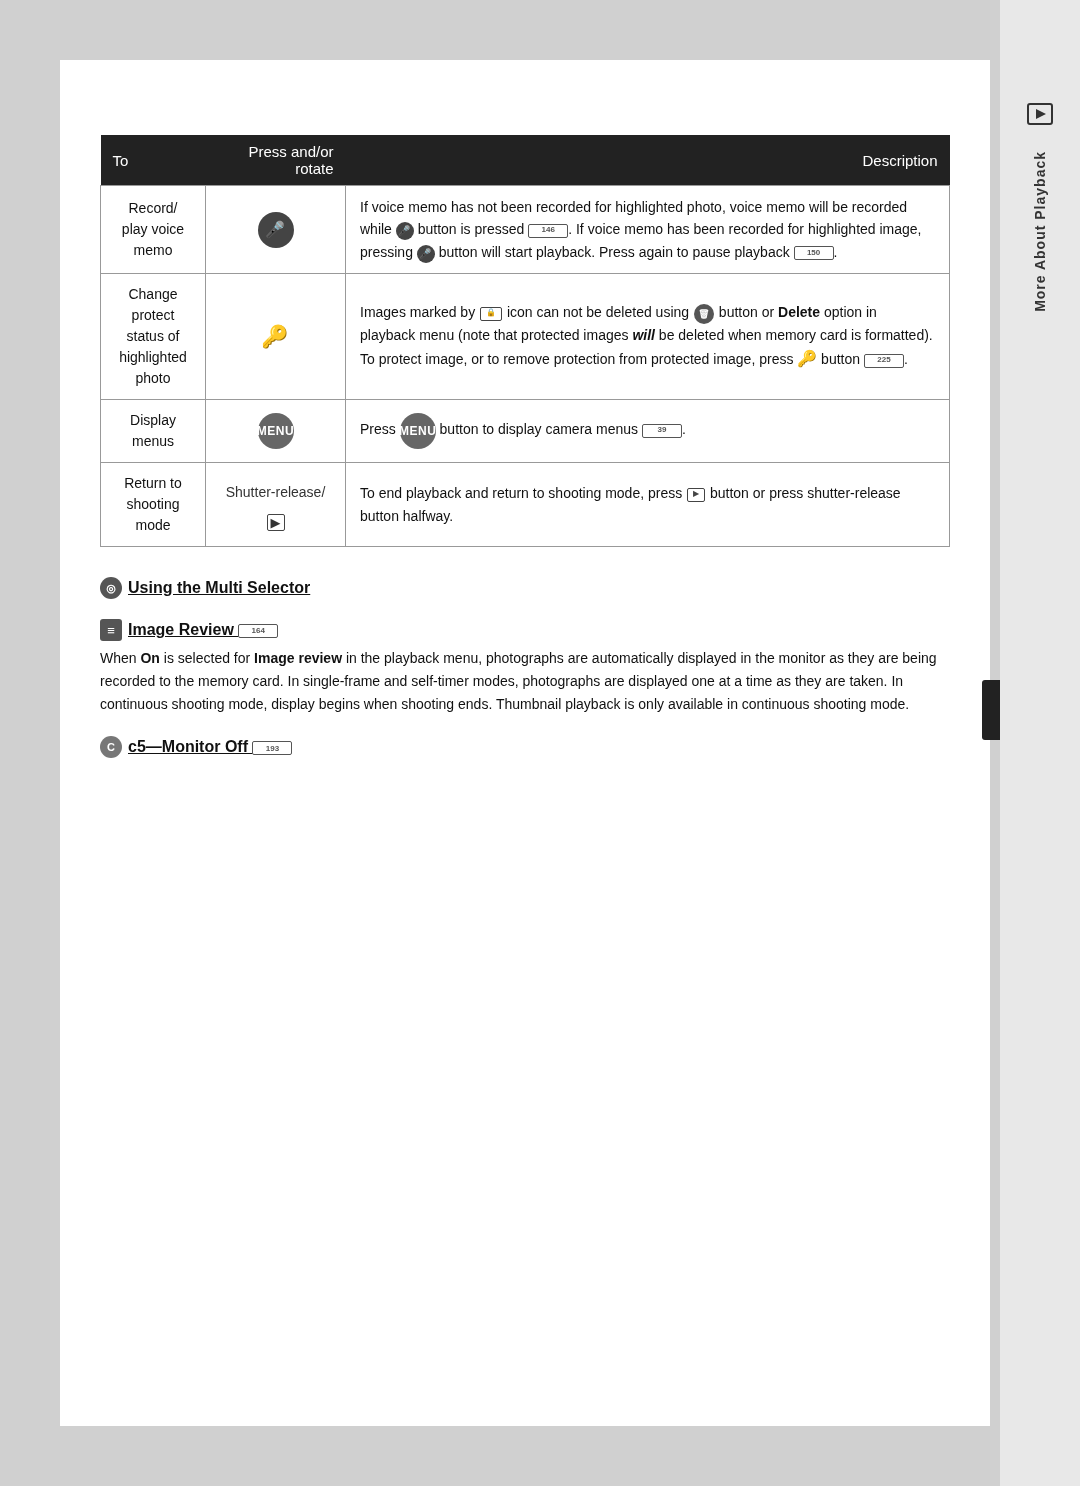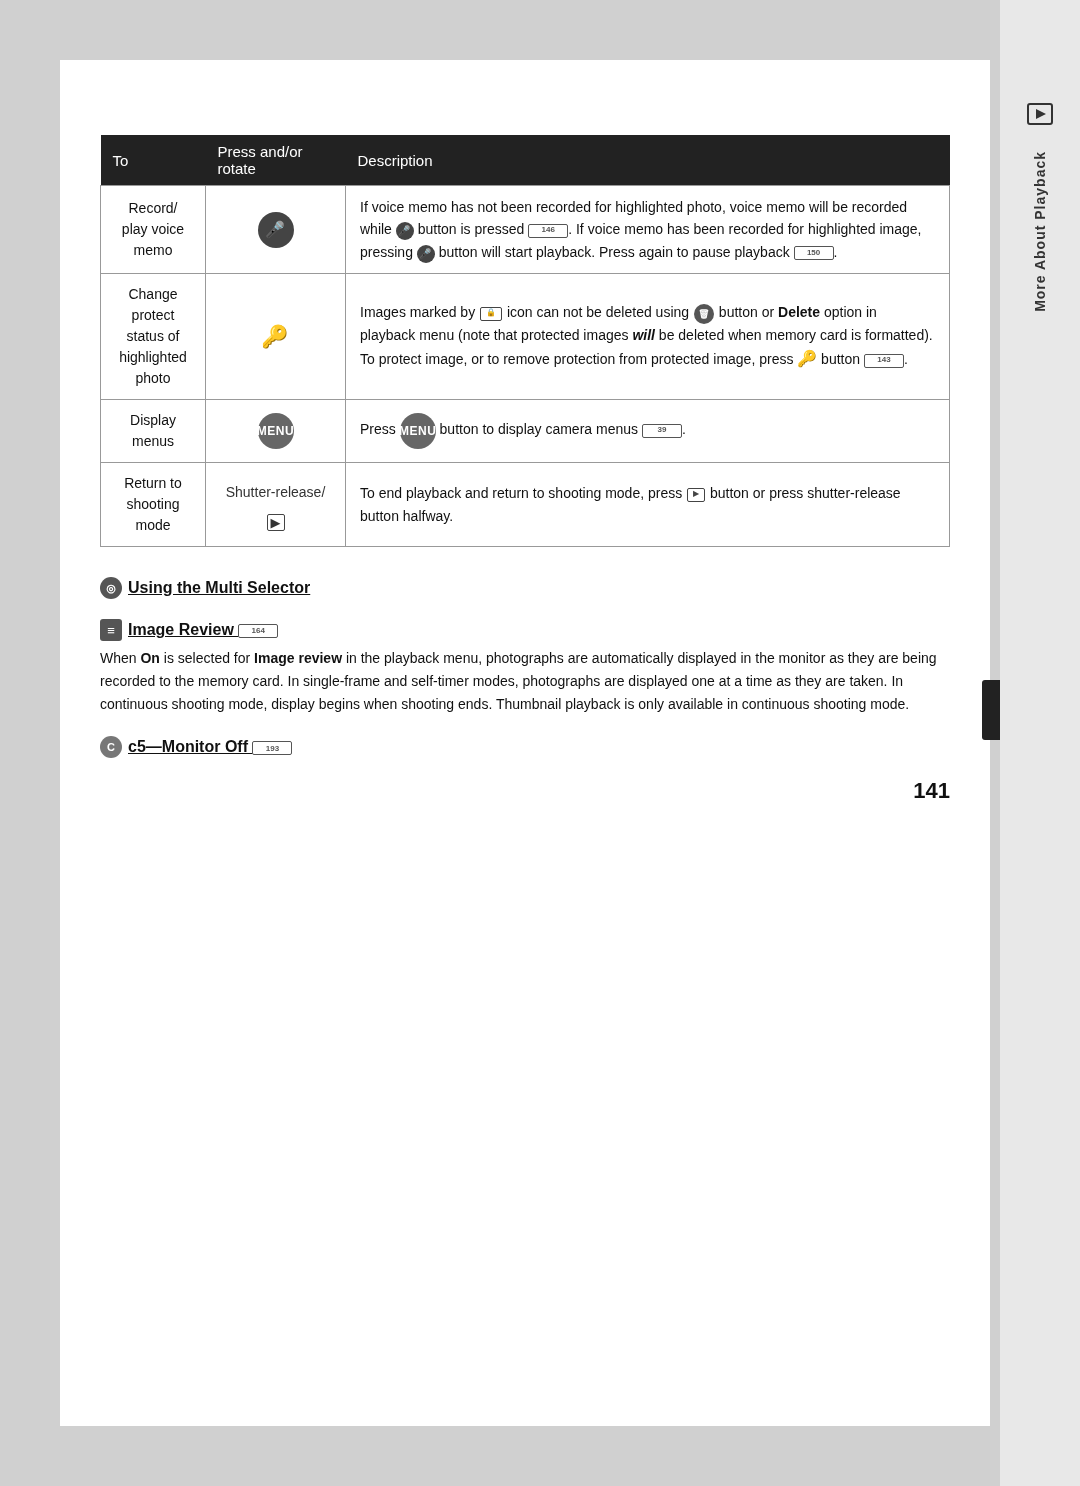--- a/index.html
+++ b/index.html
@@ -65,21 +65,21 @@
       border-collapse: collapse;
       margin-bottom: 30px;
       margin-top: 35px;
     }
     th {
       background: #222;
       color: #fff;
       padding: 8px 12px;
       font-size: 15px;
       font-weight: normal;
-      text-align: left;
+      text-align: right;
     }
     th.left { text-align: left; }
     td {
       border: 1px solid #999;
       padding: 10px 14px;
       vertical-align: middle;
       font-size: 14px;
       line-height: 1.5;
     }
     td.to-cell {
@@ -266,21 +266,21 @@
         <td class="desc-cell">
           Images marked by
           <span class="inline-icon-protect">🔒</span>
           icon can not be deleted
           using <span class="inline-icon">🗑</span>
           button or <span class="bold">Delete</span> option in playback
           menu (note that protected images <span class="bold-italic">will</span> be deleted when memory card is formatted). To protect
           image, or to remove protection from protected
           image, press <span class="icon-key" style="font-size:16px;">🔑</span>
           button
-          <span class="ref-icon">143</span>.
+          <span class="ref-icon">225</span>.
         </td>
       </tr>
 
       <tr>
         <td class="to-cell">Display<br>menus</td>
         <td class="press-cell">
           <span class="icon-menu">MENU</span>
         </td>
         <td class="desc-cell">
           Press <span class="icon-menu" style="display:inline-flex;">MENU</span>
@@ -320,21 +320,20 @@
     </div>
   </div>
 
   <div class="section">
     <div class="section-title">
       <span class="section-icon" style="background:#777;font-size:11px;">C</span>
       <span class="section-title-text bold">c5—Monitor Off <span class="ref-icon">193</span></span>
     </div>
   </div>
 
-  <div class="page-number">141</div>
 </div>
 
 <div class="sidebar">
   <span class="sidebar-icon">
     <svg width="28" height="28" viewBox="0 0 28 28">
       <rect x="2" y="4" width="24" height="20" rx="2" fill="none" stroke="#333" stroke-width="2"></rect>
       <polygon points="10,9 20,14 10,19" fill="#333"></polygon>
     </svg>
   </span>
   <div class="sidebar-text">More About Playback</div>

